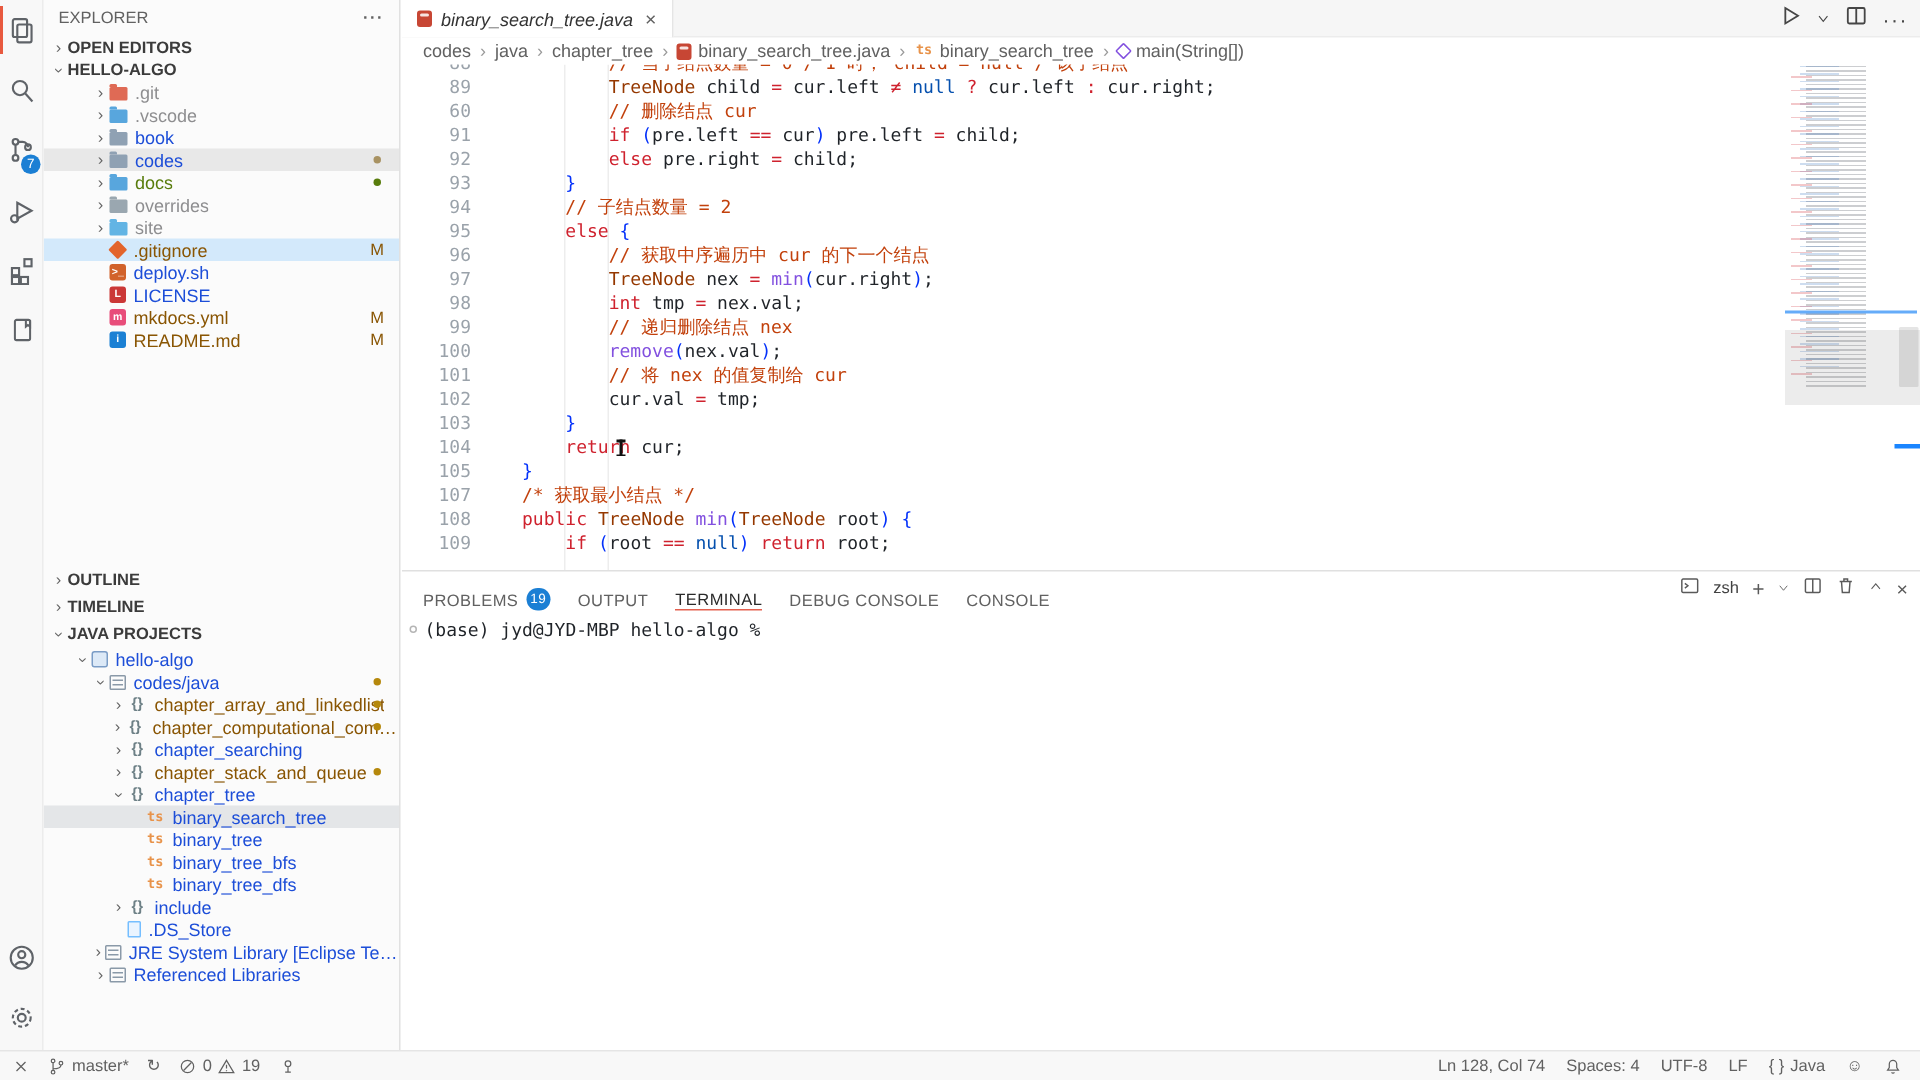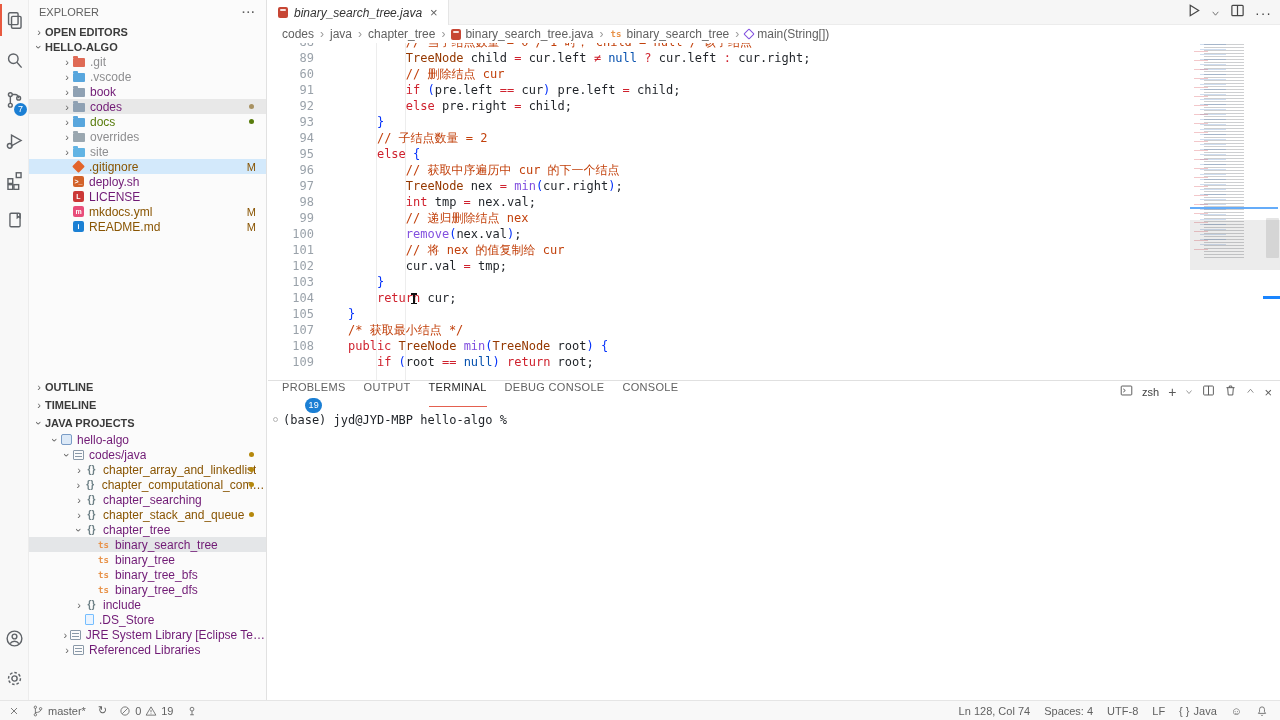--- a/index.html
+++ b/index.html
@@ -18,21 +18,21 @@
   
   .sidebar { position:absolute; left:29px; top:0; width:238px; height:700px; background:#fbfbfb; border-right:1px solid #e1e1e1; font-size:12px; z-index:4; overflow:hidden; }
   .sb-header { height:24px; display:flex; align-items:center; padding:0 10px; color:#616161; font-size:11px; }
   .sb-header .grow { flex:1; }
   .sb-more { color:#616161; letter-spacing:1px; font-weight:bold; }
   .sec-row { height:15px; display:flex; align-items:center; font-weight:bold; font-size:11px; color:#3b3b3b; padding-left:4px; }
   .sec-row.tall { height:18px; }
   .chev { display:inline-block; width:12px; text-align:center; color:#646464; font-size:11px; font-weight:normal; }
   .chev.open { transform:rotate(90deg); }
   .row { height:15px; display:flex; align-items:center; padding-left:32px; position:relative; white-space:nowrap; }
-  .row .lbl { margin-left:5px; color:#701a75; overflow:hidden; text-overflow:ellipsis; }
+  .row .lbl { margin-left:5px; color:#1d4ed8; overflow:hidden; text-overflow:ellipsis; }
   .row.hover { background:#e8e8e8; }
   .row.selected { background:#d3e9fb; }
   .row.selected2 { background:#e4e6e8; }
   .st-ignored { color:#8e8e90 !important;text-align:right; }
   .st-modified { color:#895503 !important; }
   .st-added { color:#587c0c !important; }
   .mbadge { position:absolute; right:10px; color:#895503; font-size:11px; }
   .dotbadge { position:absolute; right:12px; width:5px; height:5px; border-radius:50%; }
 
   .ico { display:inline-block; flex:none; }
@@ -88,21 +88,21 @@
   .ov-line2 { position:absolute; height:3px; background:#1a85ff; }
   .vscroll { position:absolute; width:13px; background:rgba(110,110,110,.18); border-radius:1px; }
 
   .ibeam { position:absolute; width:1.5px; height:11px; background:#111; z-index:6; }
   .ibeam::before, .ibeam::after { content:""; position:absolute; left:-2.4px; width:6.3px; height:1.5px; background:#111; }
   .ibeam::after { bottom:0; }
 
   
   .panel { position:absolute; left:0; right:0; top:380px; height:320px; background:#fff; border-top:1px solid #e0e0e0; }
   .panel-tabs { position:absolute; left:14px; top:0; height:26px; display:flex; align-items:center; gap:18px; font-size:11px; color:#616161; }
-  .ptab { display:flex; align-items:center; gap:5px; height:26px; letter-spacing:.3px;flex-direction:column; }
+  .ptab { display:flex; align-items:flex-end; gap:5px; height:26px; letter-spacing:.3px; }
   .ptab.active { color:#2a2a2a; border-bottom:1px solid #e4604f; }
   .pbadge { min-width:15px; height:15px; border-radius:8px; background:#1b7fd4; color:#fff; font-size:9px; line-height:15px; text-align:center; padding:0 3px; }
   .panel-controls { position:absolute; right:8px; top:3px; display:flex; align-items:center; gap:9px; color:#5a5a5a; font-size:12px; }
   .panel-controls svg { stroke:#5a5a5a; fill:none; stroke-width:1.2; }
   .shell-label { font-size:11px; color:#424242; }
   .term-line { position:absolute; left:15px; top:32px; font-family:"DejaVu Sans Mono","Liberation Mono",monospace; font-size:12px; color:#1f2328; }
   .term-deco { position:absolute; left:5px; top:36px; width:5px; height:5px; border:1px solid #b5b5b5; border-radius:50%; }
 
   
   .statusbar { position:absolute; left:0; right:0; bottom:0; height:20px; background:#f8f8f8; border-top:1px solid #e5e5e5; display:flex; align-items:center; font-size:11px; color:#616161; z-index:7; }

